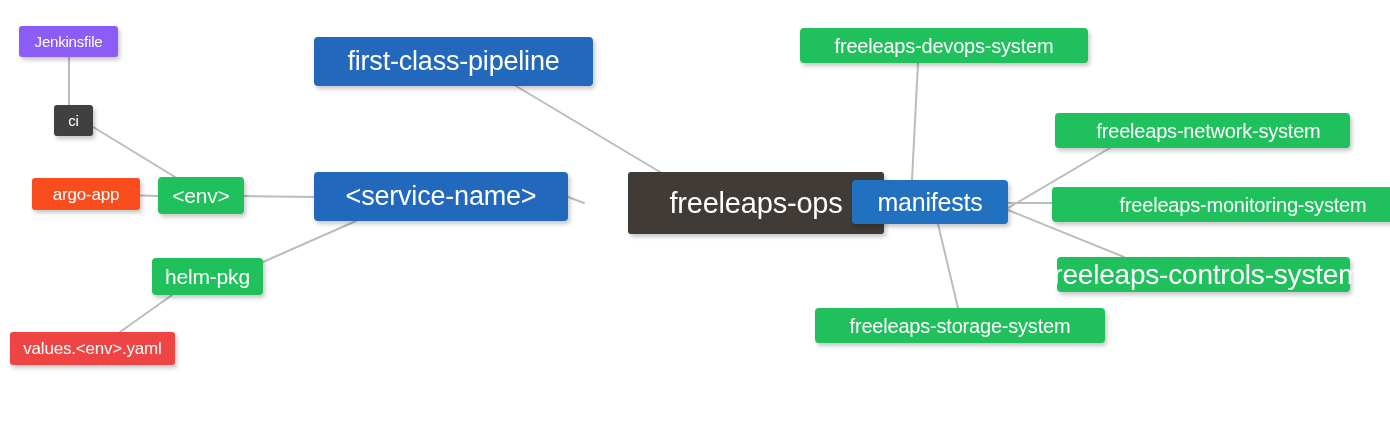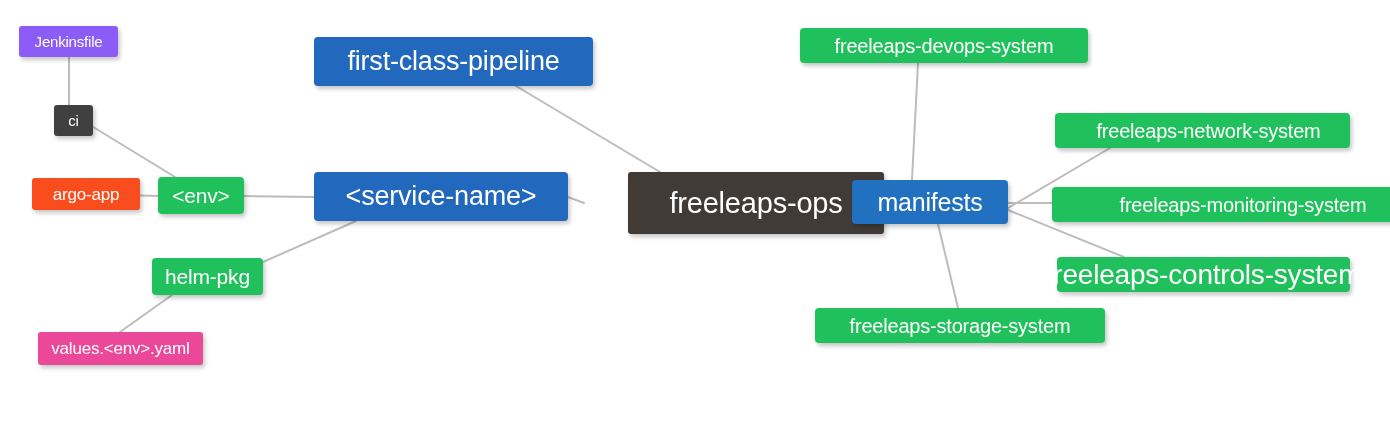--- a/index.html
+++ b/index.html
@@ -70,20 +70,20 @@
   <div id="node-layer">
       <div class="node root" style="left: 584px; top: 172px; width: 256px; height: 62px; background: rgb(64, 59, 55); font-size: 29px; margin-left: 44px;">freeleaps-ops</div>
       <div class="node" style="left: 314px; top: 172px; width: 254px; height: 49px; background: rgb(34, 104, 188); font-size: 27px;">&lt;service-name&gt;</div>
       <div class="node" style="left: 314px; top: 37px; width: 279px; height: 49px; background: rgb(34, 104, 188); font-size: 27px;">first-class-pipeline</div>
       <div class="node" style="left: 852px; top: 180px; width: 156px; height: 44px; background: rgb(34, 112, 192); font-size: 25px;">manifests</div>
       <div class="node" style="left: 158px; top: 177px; width: 86px; height: 37px; background: rgb(32, 192, 92); font-size: 21px;">&lt;env&gt;</div>
       <div class="node" style="left: 152px; top: 258px; width: 111px; height: 37px; background: rgb(32, 192, 92); font-size: 21px;">helm-pkg</div>
       <div class="node tiny" style="left: 19px; top: 26px; width: 99px; height: 31px; background: #8b5cf6; font-size: 15px;">Jenkinsfile</div>
       <div class="node tiny" style="left: 54px; top: 105px; width: 39px; height: 31px; background: #404040; font-size: 15px;">ci</div>
       <div class="node tiny" style="left: 32px; top: 178px; width: 108px; height: 32px; background: rgb(249, 77, 30); font-size: 17px;">argo-app</div>
-      <div class="node tiny" style="left: 10px; top: 332px; width: 165px; height: 33px; background: #ec4899; font-size: 17px; margin-left: 28px;">values.&lt;env&gt;.yaml</div>
+      <div class="node tiny" style="left: 10px; top: 332px; width: 165px; height: 33px; background: #ef4444; font-size: 17px;">values.&lt;env&gt;.yaml</div>
       <div class="node" style="left: 800px; top: 28px; width: 288px; height: 35px; background: rgb(32, 192, 92); font-size: 20px;">freeleaps-devops-system</div>
       <div class="node" style="left: 1055px; top: 113px; width: 295px; height: 35px; background: rgb(32, 192, 92); font-size: 20px; padding-left: 12px;">freeleaps-network-system</div>
       <div class="node" style="left: 1052px; top: 187px; width: 382px; height: 35px; background: rgb(32, 192, 92); font-size: 20px;">freeleaps-monitoring-system</div>
       <div class="node" style="left: 1057px; top: 257px; width: 293px; height: 35px; background: rgb(32, 192, 92); font-size: 28px;">freeleaps-controls-system</div>
       <div class="node" style="left: 815px; top: 308px; width: 290px; height: 35px; background: rgb(32, 192, 92); font-size: 20px;">freeleaps-storage-system</div>
     </div>
 </div>
 
 </body></html>

